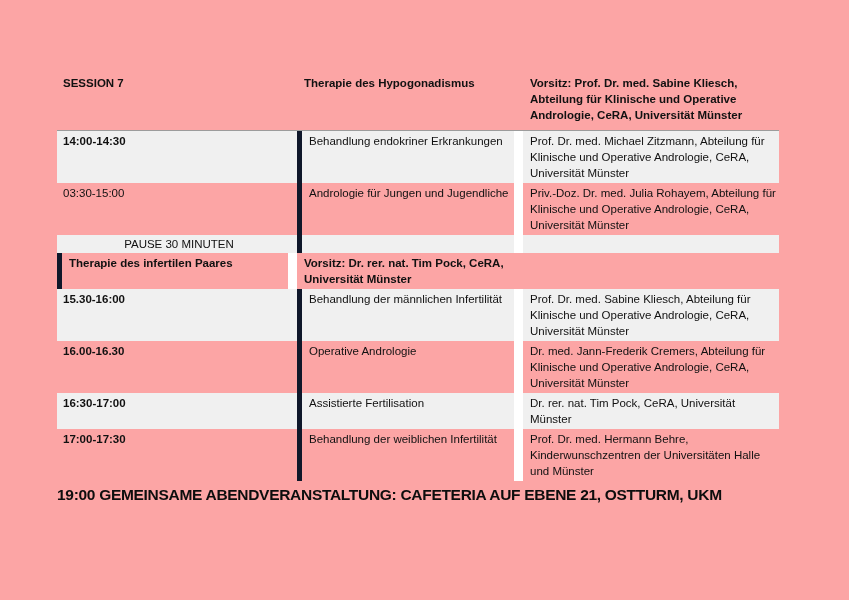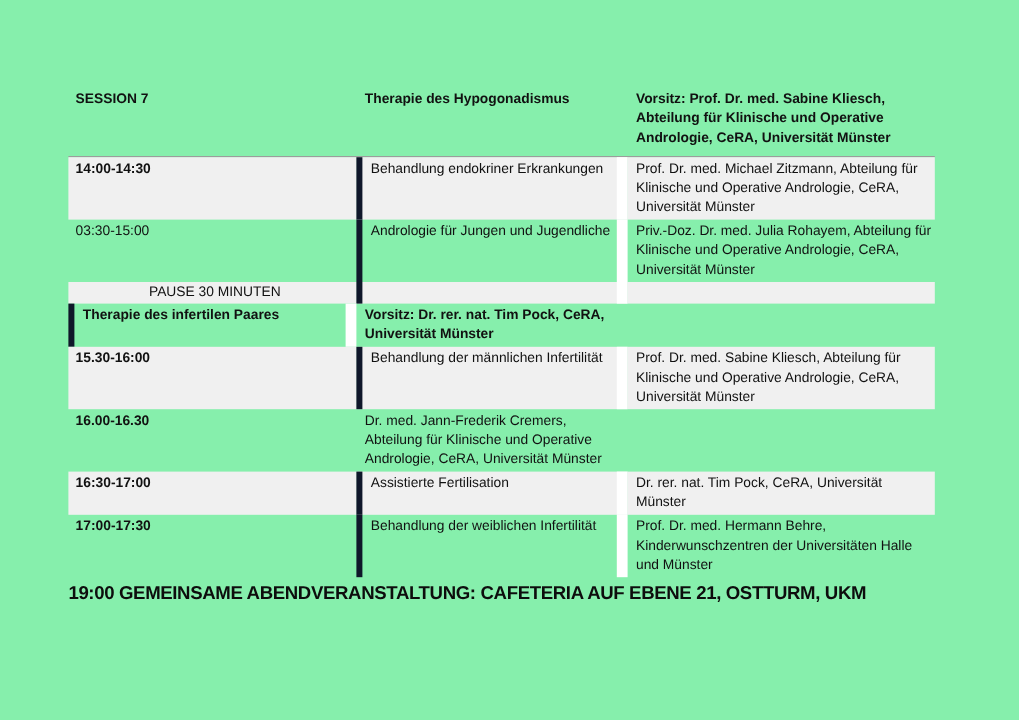--- a/index.html
+++ b/index.html
@@ -6,21 +6,21 @@
     margin: 0;
     padding: 0;
     background: #ffffff;
     font-family: "Liberation Sans", sans-serif;
     color: #111111;
   }
   .page {
     position: relative;
     width: 849px;
     height: 600px;
-    background: #86efac;
+    background: #fca5a5;
     overflow: hidden;
   }
   .schedule-table {
     position: absolute;
     left: 57px;
     top: 70px;
     width: 722px;
   }
   .row {
     display: grid;
@@ -117,20 +117,21 @@
     </div>
 
     <div class="row shade">
       <div class="cell c1 bold">15.30-16:00</div>
       <div class="cell c2">Behandlung der männlichen Infertilität</div>
       <div class="cell c3">Prof. Dr. med. Sabine Kliesch, Abteilung für Klinische und Operative Andrologie, CeRA, Universität Münster</div>
     </div>
 
     <div class="row">
       <div class="cell c1 bold">16.00-16.30</div>
+      <div class="cell c2">Operative Andrologie</div>
       <div class="cell c3">Dr. med. Jann-Frederik Cremers, Abteilung für Klinische und Operative Andrologie, CeRA, Universität Münster</div>
     </div>
 
     <div class="row shade">
       <div class="cell c1 bold">16:30-17:00</div>
       <div class="cell c2">Assistierte Fertilisation</div>
       <div class="cell c3">Dr. rer. nat. Tim Pock, CeRA, Universität Münster</div>
     </div>
 
     <div class="row">

